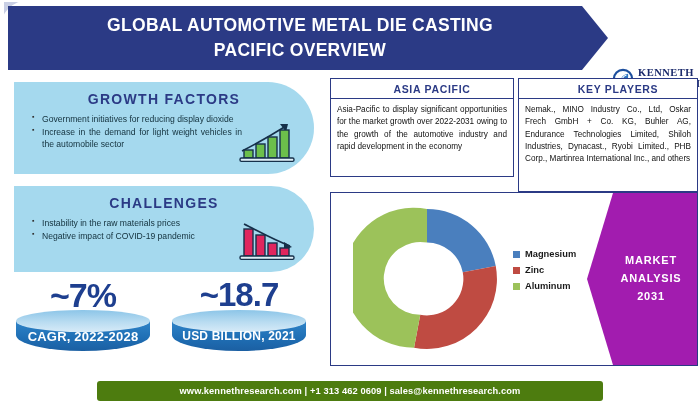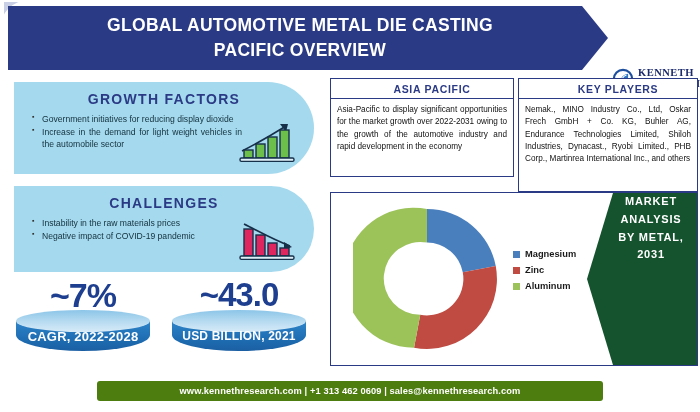--- a/index.html
+++ b/index.html
@@ -112,23 +112,23 @@
     position:absolute;left:330px;top:192px;width:366px;height:172px;
     border:1px solid #2b3a85;background:#fff;overflow:hidden;
   }
   .donut{position:absolute;left:22px;top:12px;width:148px;height:148px;}
   .legend{position:absolute;left:182px;top:56px;}
   .legend-row{display:flex;align-items:center;gap:5px;margin-bottom:6px;}
   .legend-sw{width:7px;height:7px;flex:0 0 7px;}
   .legend-row span.lbl{font-size:9.3px;font-weight:bold;color:#1a1a1a;}
   .banner{
     position:absolute;right:0;top:0;width:110px;height:172px;
-    background:#14532d;
+    background:#a21caf;
     clip-path:polygon(26px 0, 100% 0, 100% 100%, 26px 100%, 0 50%);
-    display:flex;justify-content:center;
+    display:flex;align-items:center;justify-content:center;
   }
   .banner-text{
     color:#fff;font-size:11px;font-weight:bold;letter-spacing:.8px;
     text-align:center;line-height:1.62;padding-left:18px;
   }
 
   
   .footer{
     position:absolute;left:97px;top:381px;width:506px;height:20px;
     background:#4d7c0f;border-radius:3px;
@@ -205,21 +205,21 @@
   <div class="badge badge-cagr">
     <div class="badge-num">~7%</div>
     <div class="cyl">
       <div class="cyl-body"></div>
       <div class="cyl-top"></div>
       <div class="cyl-label">CAGR, 2022-2028</div>
     </div>
   </div>
 
   <div class="badge badge-usd">
-    <div class="badge-num">~43.0</div>
+    <div class="badge-num">~18.7</div>
     <div class="cyl">
       <div class="cyl-body"></div>
       <div class="cyl-top"></div>
       <div class="cyl-label">USD BILLION, 2021</div>
     </div>
   </div>
 
   <div class="panel panel-asia">
     <div class="panel-head">
       <span>ASIA PACIFIC</span>
@@ -265,21 +265,20 @@
       <div class="legend-row">
         <span class="legend-sw" style="background:#9cc25a"></span>
         <span class="lbl">Aluminum</span>
       </div>
     </div>
 
     <div class="banner">
       <div class="banner-text">
         <div>MARKET</div>
         <div>ANALYSIS</div>
-        <div>BY METAL,</div>
         <div>2031</div>
       </div>
     </div>
   </div>
 
   <div class="footer">
     <span>www.kennethresearch.com | +1 313 462 0609 | sales@kennethresearch.com</span>
   </div>
 
 </div>

